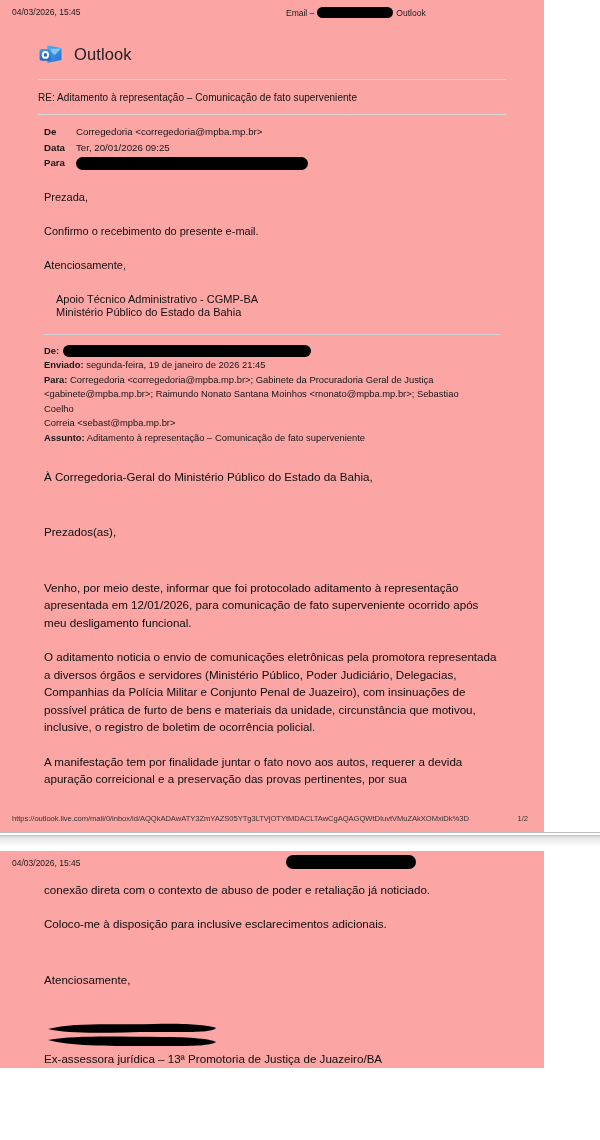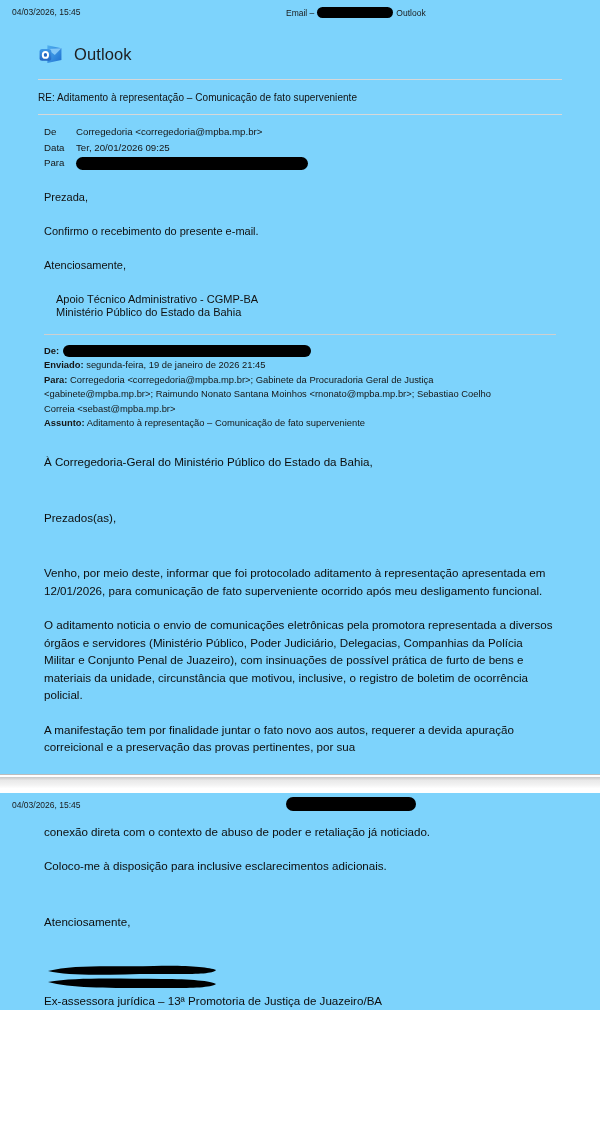--- a/index.html
+++ b/index.html
@@ -13,22 +13,22 @@
     height: 1140px;
     position: relative;
     overflow: hidden;
     font-family: "Liberation Sans", sans-serif;
     color: #000000;
     -webkit-font-smoothing: antialiased;
   }
 
   .page {
     position: relative;
-    width: 600px;
-    background: #7dd3fc;
+    width: 544px;
+    background: #fca5a5;
     box-sizing: border-box;
   }
 
   
   .print-chrome {
     position: relative;
     height: 26px;
     font-size: 8.5px;
     color: #1a1a1a;
     font-family: "Liberation Sans", sans-serif;
@@ -98,21 +98,21 @@
 
   
   .meta {
     padding: 9px 0 4px 44px;
     font-size: 9.7px;
     line-height: 15.5px;
     color: #161616;
   }
   .meta-row { display: flex; align-items: flex-start; }
   .meta-key {
-    font-weight: normal;
+    font-weight: bold;
     width: 32px;
     flex: none;
   }
   .meta-val { flex: 1; }
 
   
   .reply-body {
     padding: 16px 44px 0 44px;
     font-size: 11px;
     line-height: 13px;
@@ -290,20 +290,24 @@
     <div class="gap-lg"></div>
     <p>Venho, por meio deste, informar que foi protocolado aditamento à representação apresentada em 12/01/2026, para comunicação de fato superveniente ocorrido após meu desligamento funcional.</p>
     <div class="gap-sm"></div>
     <p>O aditamento noticia o envio de comunicações eletrônicas pela promotora representada a diversos órgãos e servidores (Ministério Público, Poder Judiciário, Delegacias, Companhias da Polícia Militar e Conjunto Penal de Juazeiro), com insinuações de possível prática de furto de bens e materiais da unidade, circunstância que motivou, inclusive, o registro de boletim de ocorrência policial.</p>
     <div class="gap-sm"></div>
     <p>A manifestação tem por finalidade juntar o fato novo aos autos, requerer a devida apuração correicional e a preservação das provas pertinentes, por sua</p>
   </div>
 
   <div style="height:18px"></div>
 
+  <div class="foot">
+    <span class="url">https://outlook.live.com/mail/0/inbox/id/AQQkADAwATY3ZmYAZS05YTg3LTVjOTYtMDACLTAwCgAQAGQWtDIuvtVMuZAkXOMxiDk%3D</span>
+    <span class="pageno">1/2</span>
+  </div>
 </div>
 
 <div class="page-gap"></div>
 
 <div class="page">
 
   <div class="print-chrome">
     <span class="chrome-left">04/03/2026, 15:45</span>
     <span class="chrome-center-2">
       <span class="redact redact-soft" style="width:130px;height:14px;"></span>

